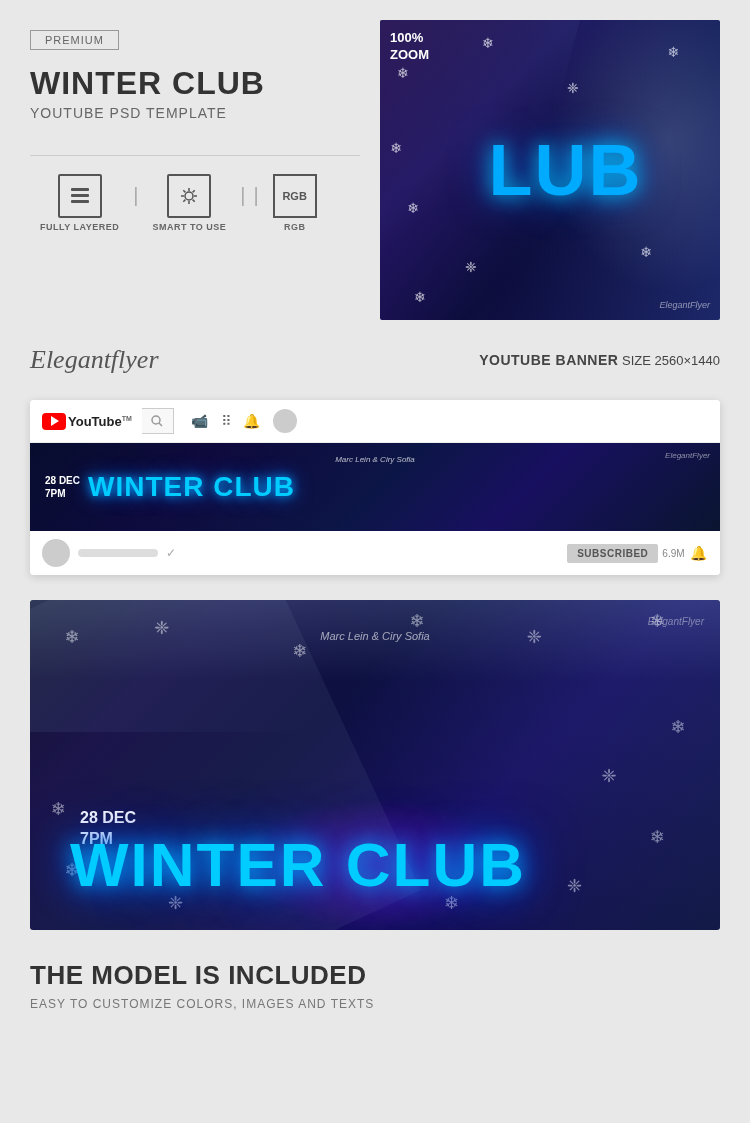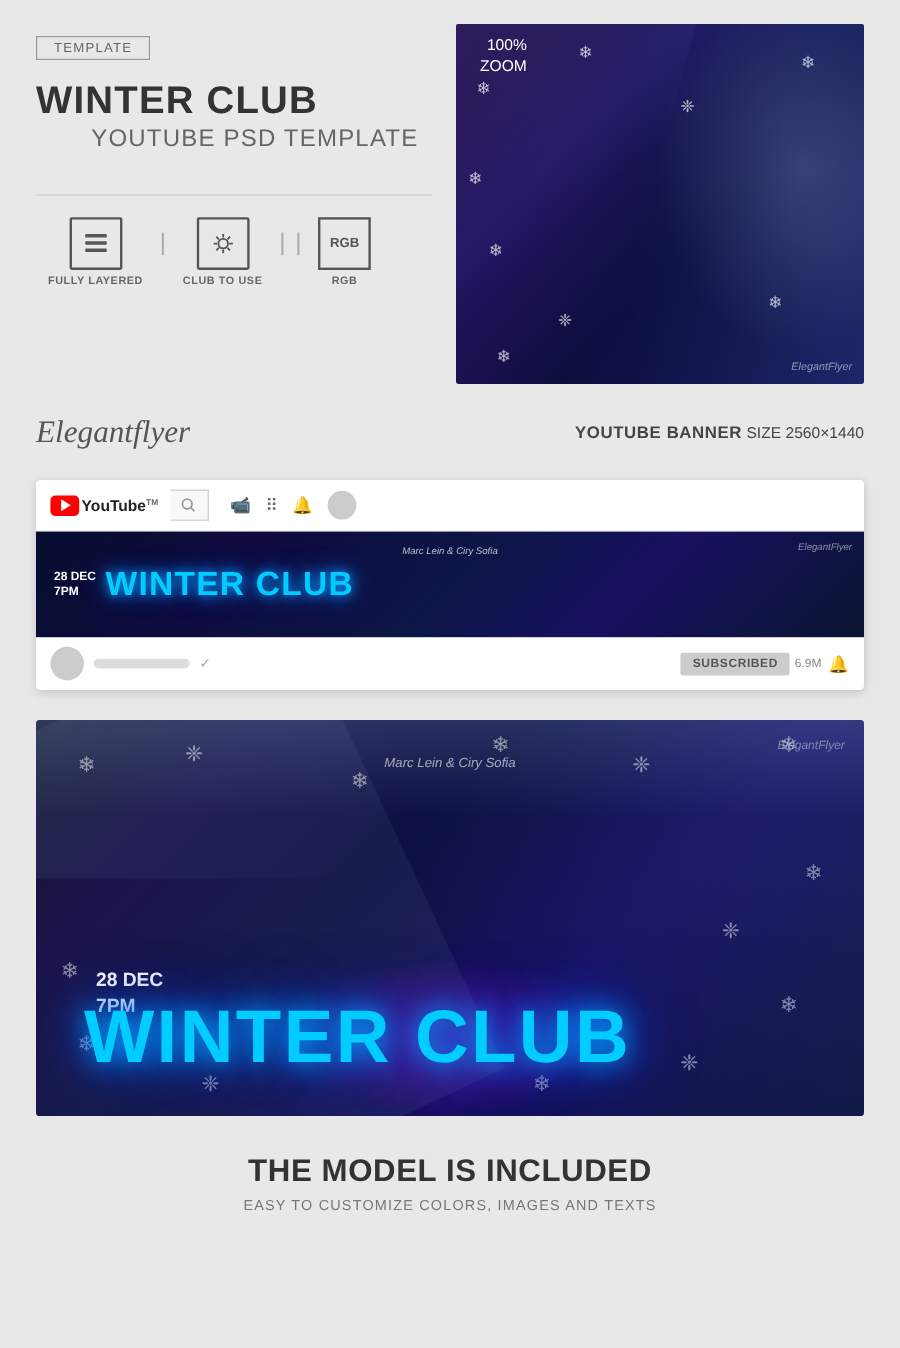--- a/index.html
+++ b/index.html
@@ -40,25 +40,24 @@
     .main-title {
       font-size: 32px;
       font-weight: 900;
       color: #333;
       letter-spacing: 1px;
       line-height: 1.1;
       margin-bottom: 4px;
     }
 
     .sub-title {
-      font-size: 20px;
+      font-size: 14px;
       color: #666;
       letter-spacing: 1px;
       margin-bottom: 20px;
-      margin-left: 46px;
     }
 
     .divider-h {
       width: 100%;
       height: 1px;
       background: #ccc;
       margin: 14px 0;
     }
 
     .features-row {
@@ -121,27 +120,26 @@
       height: 300px;
       background: linear-gradient(135deg, #0a0a2e 0%, #1a1a5e 30%, #0d0d3d 60%, #1a0a3e 100%);
       position: relative;
       overflow: hidden;
       border-radius: 2px;
     }
 
     .preview-zoom {
       position: absolute;
       top: 10px;
-      left: 20px;
+      left: 10px;
       color: white;
       font-size: 13px;
-      font-weight: normal;
+      font-weight: bold;
       line-height: 1.3;
       z-index: 10;
-      text-align: right;
     }
 
     .preview-club-text {
       position: absolute;
       top: 50%;
       left: 50%;
       transform: translate(-40%, -50%);
       font-size: 72px;
       font-weight: 900;
       color: #00aaff;
@@ -560,21 +558,20 @@
       height: 420px;
       background: rgba(200,230,255,0.06);
       transform: rotate(-25deg);
       z-index: 2;
     }
 
     
     .bottom-text {
       background: #e8e8e8;
       padding: 20px 30px 25px 30px;
-      text-align: center;
     }
 
     .bottom-main {
       font-size: 26px;
       font-weight: 900;
       color: #333;
       letter-spacing: 0.5px;
       text-transform: uppercase;
       margin-bottom: 6px;
     }
@@ -595,21 +592,21 @@
       background: linear-gradient(to left, rgba(80,120,200,0.15), transparent);
       z-index: 4;
     }
   </style>
 </head>
 <body>
 
 <div class="top-section">
 
   <div class="left-info">
-    <div class="premium-badge">TEMPLATE</div>
+    <div class="premium-badge">PREMIUM</div>
     <div class="main-title">WINTER CLUB</div>
     <div class="sub-title">YOUTUBE PSD TEMPLATE</div>
     <div class="divider-h"></div>
     <div class="features-row">
 
       <div class="feature-item">
         <div class="feature-icon">
           <svg width="24" height="22" viewBox="0 0 24 22" fill="none">
             <rect x="3" y="3" width="18" height="3" rx="1" fill="#555"></rect>
             <rect x="3" y="9" width="18" height="3" rx="1" fill="#555"></rect>
@@ -628,21 +625,21 @@
             <line x1="12" y1="4" x2="12" y2="7" stroke="#555" stroke-width="1.5"></line>
             <line x1="12" y1="17" x2="12" y2="20" stroke="#555" stroke-width="1.5"></line>
             <line x1="4" y1="12" x2="7" y2="12" stroke="#555" stroke-width="1.5"></line>
             <line x1="17" y1="12" x2="20" y2="12" stroke="#555" stroke-width="1.5"></line>
             <line x1="6.3" y1="6.3" x2="8.4" y2="8.4" stroke="#555" stroke-width="1.5"></line>
             <line x1="15.6" y1="15.6" x2="17.7" y2="17.7" stroke="#555" stroke-width="1.5"></line>
             <line x1="17.7" y1="6.3" x2="15.6" y2="8.4" stroke="#555" stroke-width="1.5"></line>
             <line x1="8.4" y1="15.6" x2="6.3" y2="17.7" stroke="#555" stroke-width="1.5"></line>
           </svg>
         </div>
-        <span class="feature-label">CLUB TO USE</span>
+        <span class="feature-label">SMART TO USE</span>
       </div>
 
       <span class="feature-sep">|</span>
 
 
       <span class="feature-sep">|</span>
 
       <div class="feature-item">
         <div class="rgb-box">RGB</div>
         <span class="feature-label">RGB</span>
@@ -661,20 +658,21 @@
       <span class="sf" style="top:15%;left:5%;">❄</span>
       <span class="sf" style="top:5%;left:30%;">❄</span>
       <span class="sf" style="top:20%;left:55%;">❈</span>
       <span class="sf" style="top:8%;right:12%;">❄</span>
       <span class="sf" style="top:60%;left:8%;">❄</span>
       <span class="sf" style="bottom:15%;left:25%;">❈</span>
       <span class="sf" style="bottom:20%;right:20%;">❄</span>
       <span class="sf" style="bottom:5%;left:10%;">❄</span>
       <span class="sf" style="top:40%;left:3%;">❄</span>
     </div>
+    <div class="preview-club-text">LUB</div>
     <div class="preview-woman"></div>
     <div class="elegantflyer-watermark">ElegantFlyer</div>
   </div>
 </div>
 
 <div class="brand-row">
   <div class="elegantflyer-brand">Elegantflyer</div>
   <div class="banner-info">
     <span class="bold">YOUTUBE BANNER</span>
     <span>SIZE 2560×1440</span>

